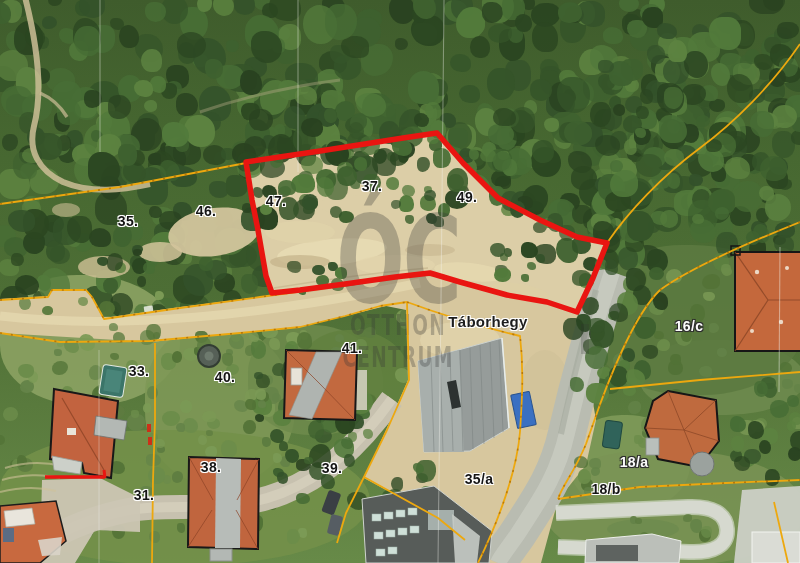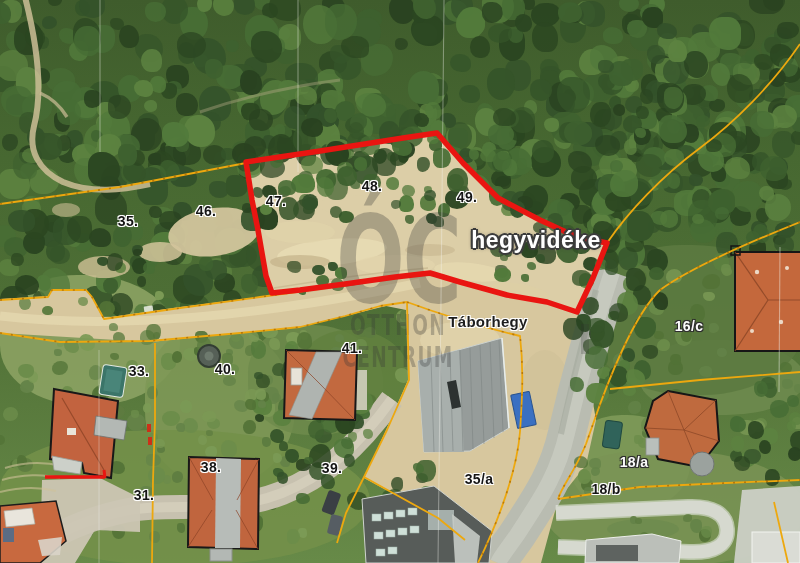--- a/index.html
+++ b/index.html
@@ -1331,31 +1331,30 @@
       <line x1="104" y1="470" x2="105" y2="478" stroke="#e91511" stroke-width="3"></line>
       <rect x="147" y="424" width="4" height="8" fill="#cc3018"></rect>
       <rect x="148" y="437" width="4" height="8" fill="#cc3018"></rect>
     </g>
 
     <path d="M246,162 L320,151 L403,138 L437,133 L463,163 L498,198 L540,220 L577,237 L607,243 L593,278 L577,312 L547,302 L507,295 L460,282 L430,273 L395,277 L345,284 L300,290 L272,293 L266,276 L258,230 L252,200 Z" fill="none" stroke="#e91511" stroke-width="5.5" stroke-linejoin="round"></path>
   </svg>
 
   <div id="labels" class="layer">
     <div class="region-title">
-      <div>hegyvidéke</div>
     </div>
     <span class="plabel street-label" style="left:488px;top:321px;">Táborhegy</span>
   <span class="plabel" style="left: 128px; top: 221px;">35.</span>
       <span class="plabel" style="left: 206px; top: 211px;">46.</span>
       <span class="plabel" style="left: 276px; top: 201px;">47.</span>
-      <span class="plabel" style="left: 372px; top: 186px;">48.</span>
+      <span class="plabel" style="left: 372px; top: 186px;">37.</span>
       <span class="plabel" style="left: 467px; top: 197px;">49.</span>
       <span class="plabel" style="left: 352px; top: 348px;">41.</span>
       <span class="plabel" style="left: 139px; top: 371px;">33.</span>
-      <span class="plabel" style="left: 211px; top: 369px; padding-left: 28px;">40.</span>
+      <span class="plabel" style="left: 211px; top: 377px; padding-left: 28px;">40.</span>
       <span class="plabel" style="left: 211px; top: 467px;">38.</span>
       <span class="plabel" style="left: 144px; top: 495px;">31.</span>
       <span class="plabel" style="left: 332px; top: 468px;">39.</span>
       <span class="plabel" style="left: 479px; top: 479px;">35/a</span>
       <span class="plabel light" style="left: 689px; top: 326px;">16/c</span>
       <span class="plabel light" style="left: 634px; top: 446px; margin-top: 16px;">18/a</span>
       <span class="plabel" style="left: 606px; top: 489px;">18/b</span>
     </div>
 </div>
 

